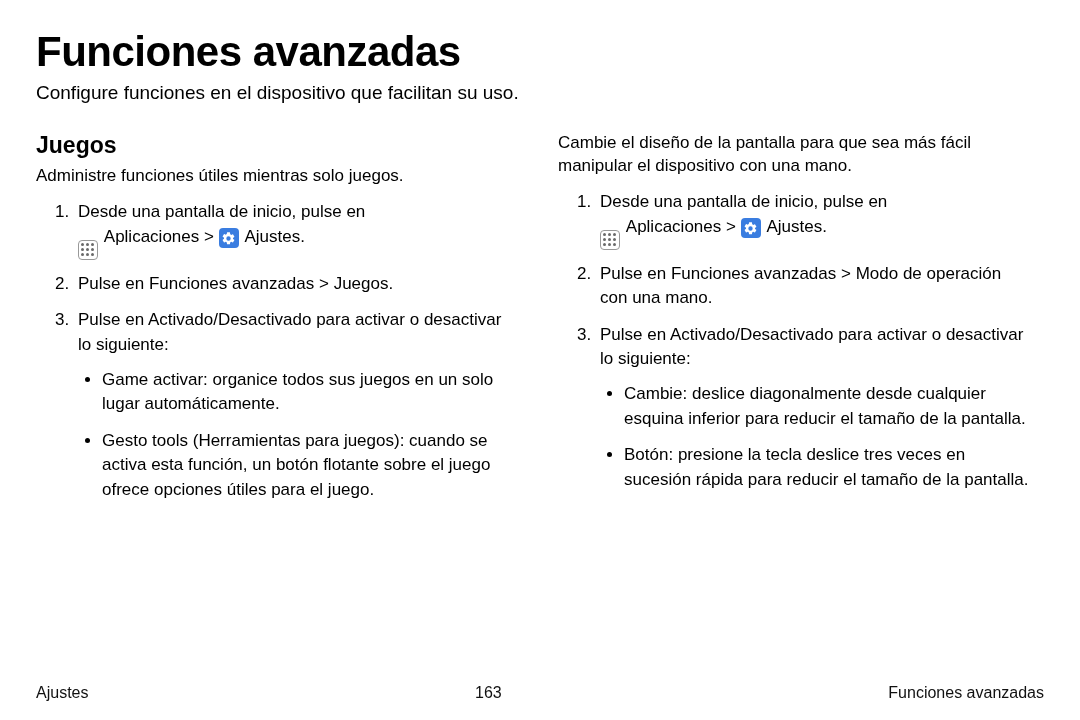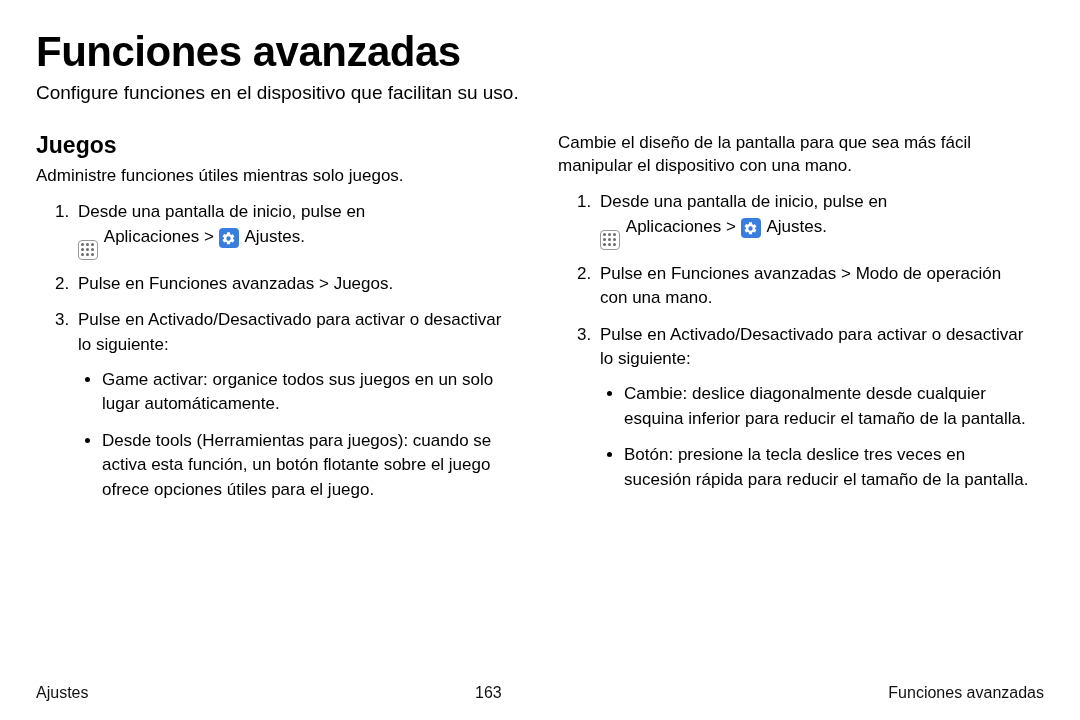--- a/index.html
+++ b/index.html
@@ -157,21 +157,21 @@
         <li>
           <span>Pulse en </span><span class="bold">Funciones avanzadas &gt; Juegos</span><span>.</span>
         </li>
         <li>
           <span>Pulse en </span><span class="bold">Activado/Desactivado</span><span> para activar o desactivar lo siguiente:</span>
           <ul>
             <li>
               <span class="bold">Game activar</span><span>: organice todos sus juegos en un solo lugar automáticamente.</span>
             </li>
             <li>
-              <span class="bold">Desde tools</span><span> (Herramientas para juegos): cuando se activa esta función, un botón flotante sobre el juego ofrece opciones útiles para el juego.</span>
+              <span class="bold">Gesto tools</span><span> (Herramientas para juegos): cuando se activa esta función, un botón flotante sobre el juego ofrece opciones útiles para el juego.</span>
             </li>
           </ul>
         </li>
       </ol>
     </div>
 
     <div class="col">
       <p class="intro">Cambie el diseño de la pantalla para que sea más fácil manipular el dispositivo con una mano.</p>
       <ol>
         <li>

